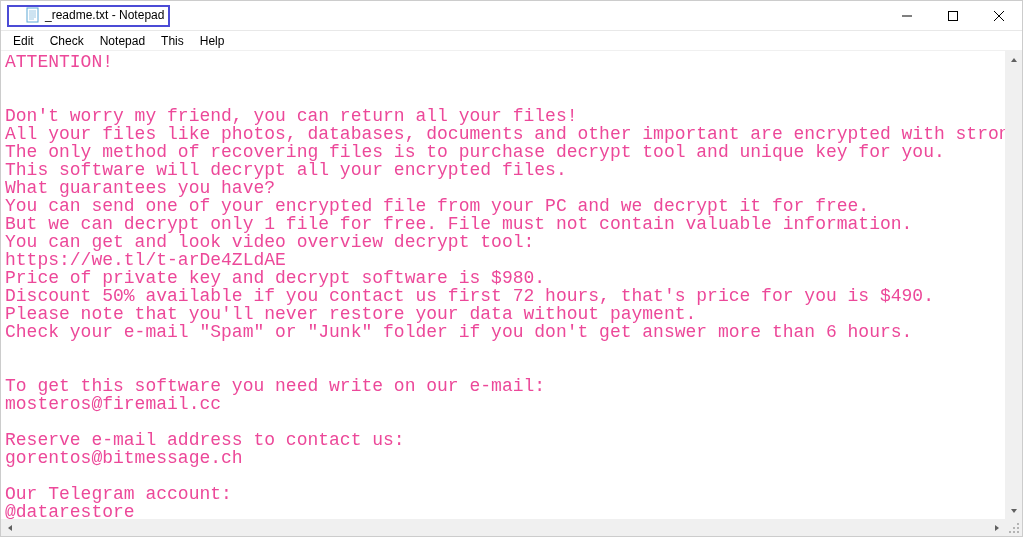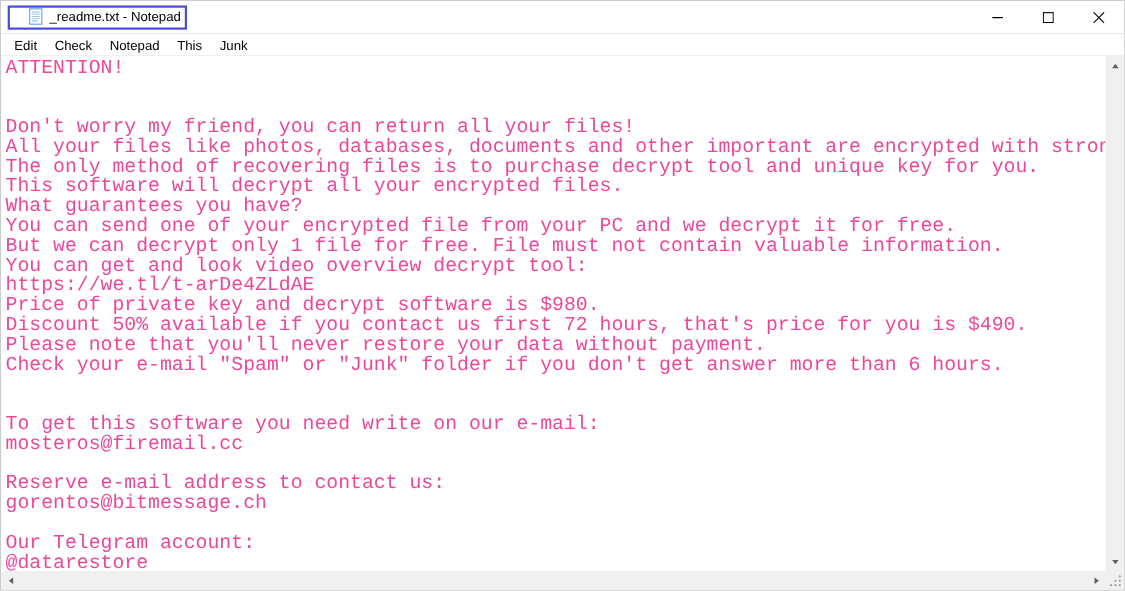--- a/index.html
+++ b/index.html
@@ -168,21 +168,21 @@
         </svg>
     </div>
   </div>
 </div>
 
 <div class="menubar">
   <div class="menu-item">Edit</div>
   <div class="menu-item">Check</div>
   <div class="menu-item">Notepad</div>
   <div class="menu-item">This</div>
-  <div class="menu-item">Junk</div>
+  <div class="menu-item">Help</div>
 </div>
 
 <div class="content-wrap">
   <div class="content">ATTENTION!
 
 
 Don't worry my friend, you can return all your files!
 All your files like photos, databases, documents and other important are encrypted with strongest encryption and unique key.
 The only method of recovering files is to purchase decrypt tool and unique key for you.
 This software will decrypt all your encrypted files.

